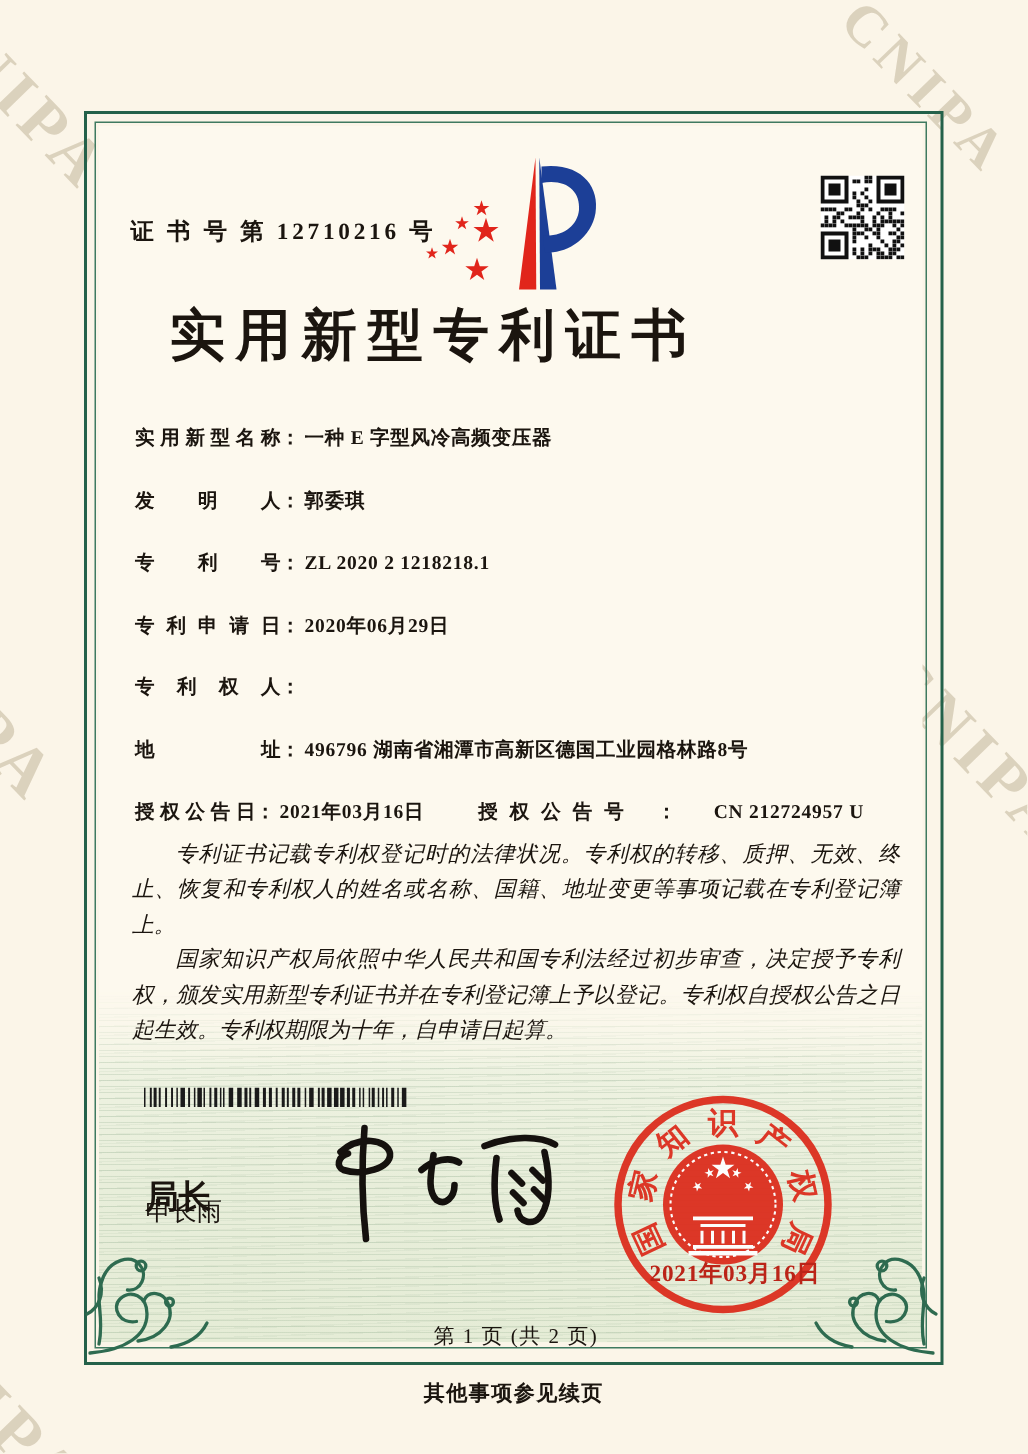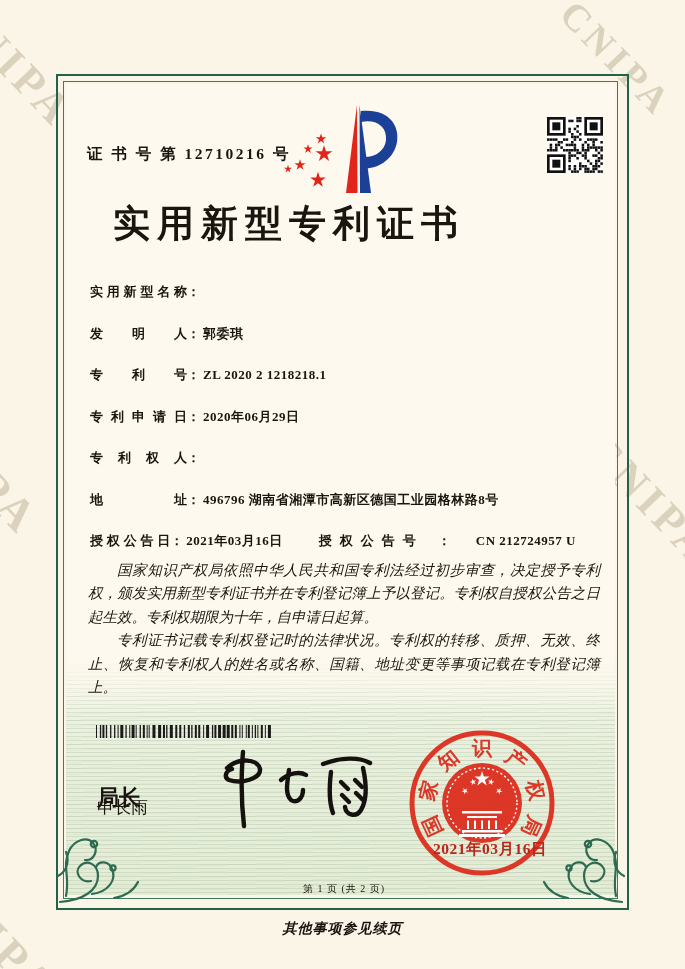--- a/index.html
+++ b/index.html
@@ -42,23 +42,23 @@
   
   .officer-title{position:absolute;left:97px;top:763px;font-size:22px;font-weight:600;margin-top:20px;}
   .officer-name{position:absolute;left:97px;top:796px;font-size:17px;font-weight:400;}
   .signature{position:absolute;left:205px;top:740px;}
   .barcode{position:absolute;left:96px;top:725px;}
   .seal{position:absolute;left:401px;top:721px;opacity:.93;}
   .seal-date{position:absolute;left:420px;top:839px;width:140px;text-align:center;
              font-size:15.5px;font-weight:700;color:#bb2418;letter-spacing:.5px;}
   
   .page-num{position:absolute;left:57px;top:882px;width:574px;text-align:center;
-            font-size:10px;letter-spacing:1px;}
+            font-size:14px;letter-spacing:1px;}
   .cont-note{position:absolute;left:0;top:920px;width:685px;text-align:center;
-             font-size:14px;font-style:italic;font-weight:600;letter-spacing:1px;}
+             font-size:14px;font-weight:600;letter-spacing:1px;}
   .flourish{position:absolute;}
   svg{display:block;}
 </style>
 </head>
 <body>
 
 <svg width="0" height="0" style="position:absolute">
   <defs>
     <path id="star" d="M0,-10 L2.25,-3.09 L9.51,-3.09 L3.63,1.18 L5.88,8.09 L0,3.82 L-5.88,8.09 L-3.63,1.18 L-9.51,-3.09 L-2.25,-3.09 Z"></path>
   </defs>
@@ -229,20 +229,21 @@
         <rect x="5.333333333333333" y="42.666666666666664" width="8" height="8"></rect>
       </g>
   </svg>
 
   <div class="title">实用新型专利证书</div>
 
   <div class="fields">
     <div class="frow">
       <span class="flabel">实用新型名称</span>
         <span class="fcolon">：</span>
+      <span class="fvalue">一种 E 字型风冷高频变压器</span>
     </div>
     <div class="frow">
       <span class="flabel">发明人</span>
         <span class="fcolon">：</span>
       <span class="fvalue">郭委琪</span>
     </div>
     <div class="frow">
       <span class="flabel">专利号</span>
         <span class="fcolon">：</span>
       <span class="fvalue">ZL 2020 2 1218218.1</span>
@@ -267,22 +268,22 @@
       <span class="fvalue">2021年03月16日</span>
       <span class="fpair2">
         <span class="flabel">授权公告号</span>
           <span class="fcolon">：</span>
         <span class="fvalue">CN 212724957 U</span>
       </span>
     </div>
   </div>
 
   <div class="bodytext">
+    <p>专利证书记载专利权登记时的法律状况。专利权的转移、质押、无效、终止、恢复和专利权人的姓名或名称、国籍、地址变更等事项记载在专利登记簿上。</p>
     <p>国家知识产权局依照中华人民共和国专利法经过初步审查，决定授予专利权，颁发实用新型专利证书并在专利登记簿上予以登记。专利权自授权公告之日起生效。专利权期限为十年，自申请日起算。</p>
-    <p>专利证书记载专利权登记时的法律状况。专利权的转移、质押、无效、终止、恢复和专利权人的姓名或名称、国籍、地址变更等事项记载在专利登记簿上。</p>
   </div>
 
   <svg class="barcode" width="178" height="13" viewBox="0 0 178 13">
     <g id="bc-bars" fill="#1a1a1a">
         <rect x="0" y="0" width="1" height="13"></rect>
         <rect x="3.8846612498164177" y="0" width="1.3" height="13"></rect>
         <rect x="6.414337019622326" y="0" width="2" height="13"></rect>
         <rect x="9.834750275313855" y="0" width="1.3" height="13"></rect>
         <rect x="14.060993103682996" y="0" width="1.3" height="13"></rect>
         <rect x="18.04353018254042" y="0" width="1.3" height="13"></rect>

